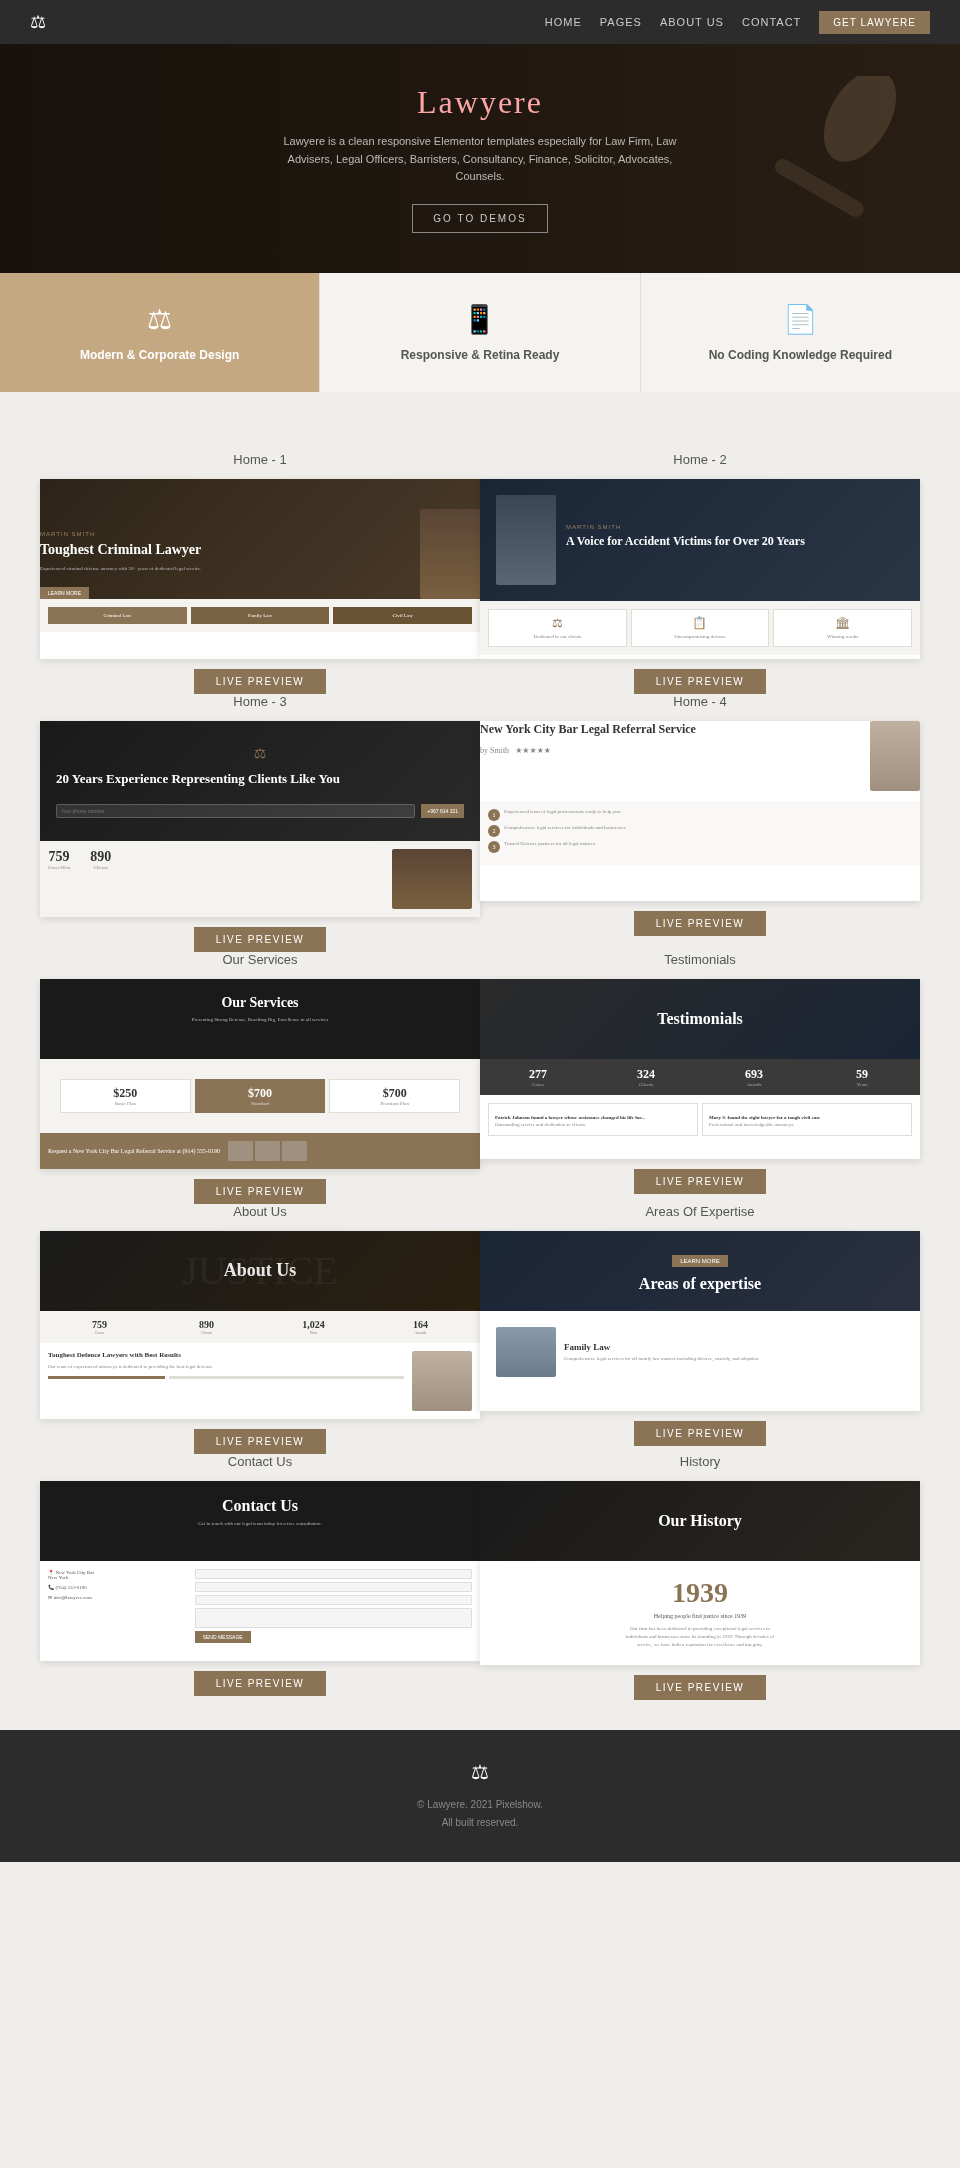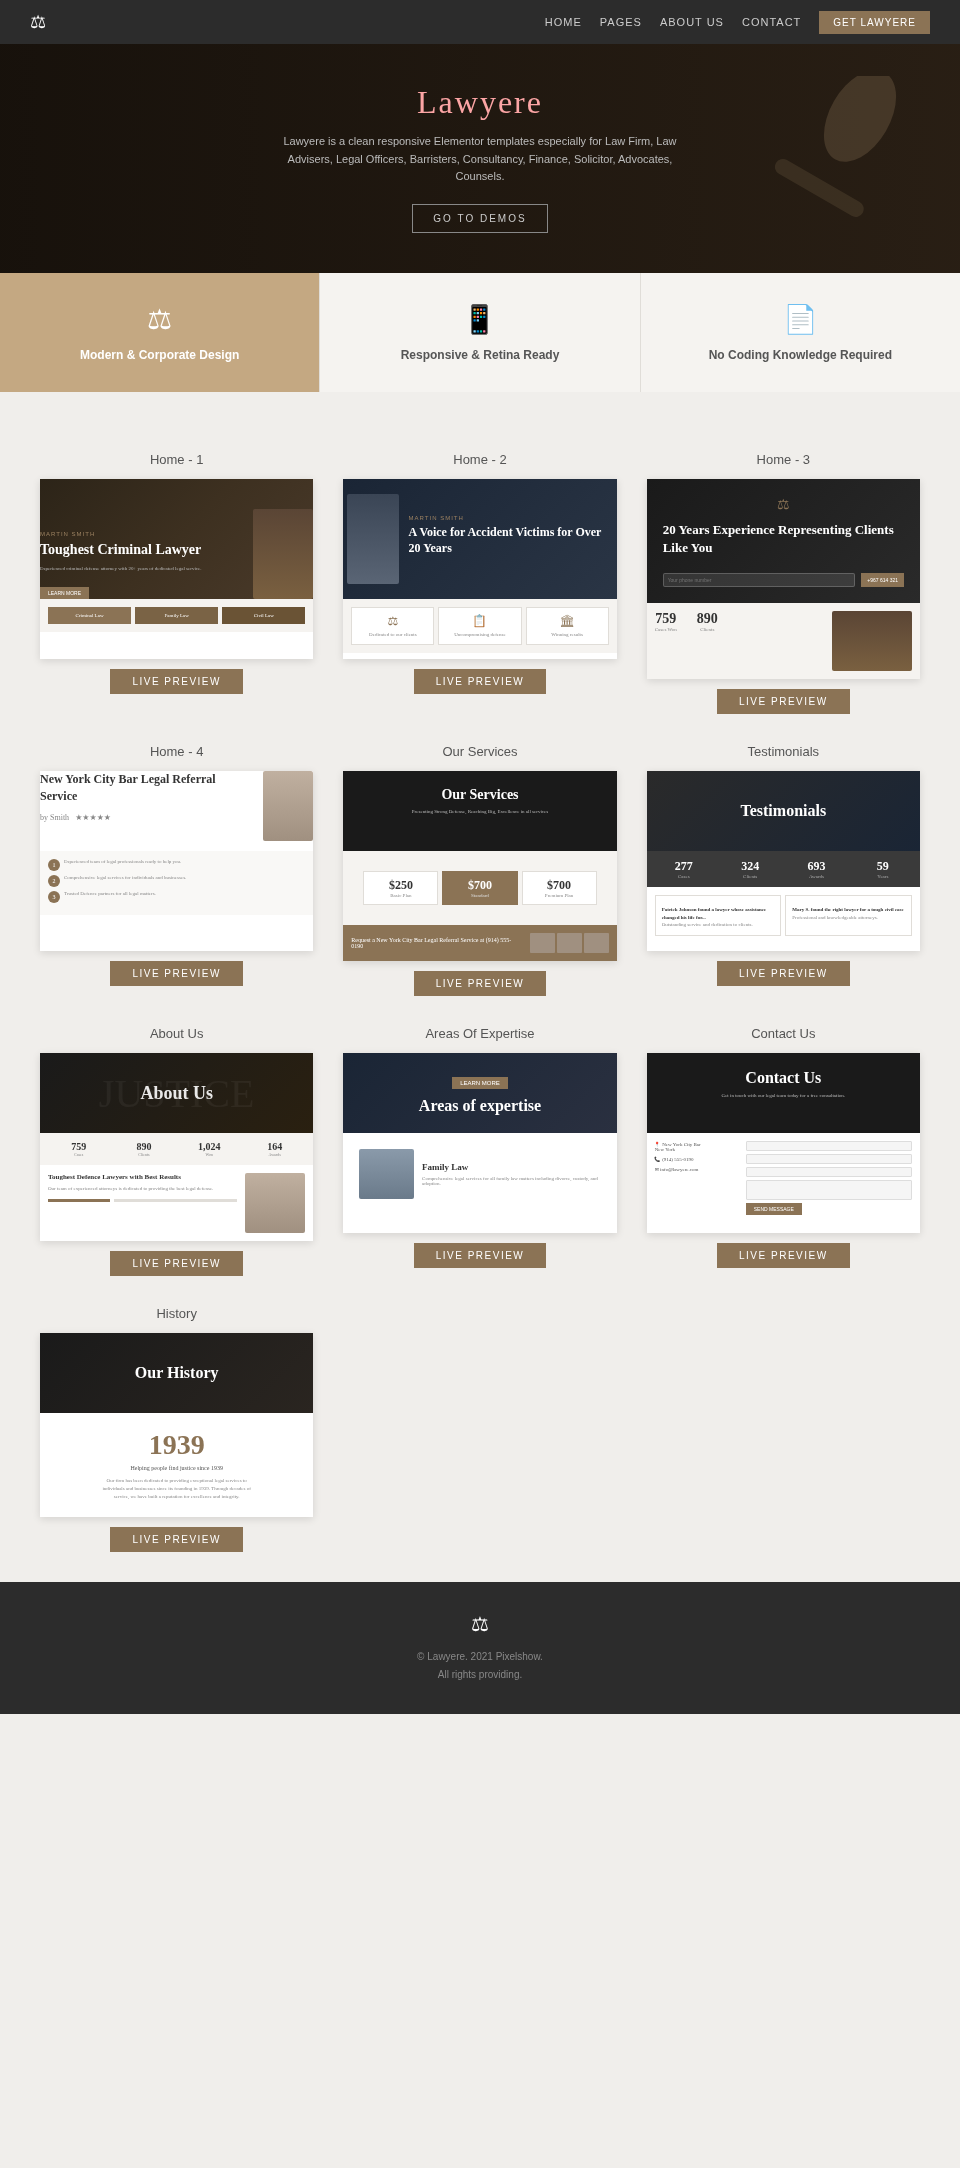--- a/index.html
+++ b/index.html
@@ -57,21 +57,21 @@
     .feature-card .icon { font-size: 28px; margin-bottom: 12px; color: #888; }
     .feature-card.accent .icon { color: #fff; }
     .feature-card h3 { font-size: 12px; color: #555; font-family: Arial, sans-serif; font-weight: 600; }
     .feature-card.accent h3 { color: #fff; }
 
     
     .section-spacer { height: 40px; background: #f0eeeb; }
 
     
     .demo-section { padding: 20px 40px 30px; background: #f0eeeb; }
-    .demo-grid { display: grid; grid-template-columns: 1fr 1fr 1fr; gap: 30px; }
+    .demo-grid { display: grid; grid-template-columns: 1fr 1fr; }
     .demo-item { display: flex; flex-direction: column; align-items: center; }
     .demo-label { font-size: 13px; color: #555; font-family: Arial, sans-serif; margin-bottom: 12px; text-align: center; }
     .demo-preview {
       width: 100%; background: #fff; overflow: hidden;
       box-shadow: 0 2px 8px rgba(0,0,0,0.12); cursor: pointer;
       min-height: 180px; position: relative;
     }
     .preview-btn {
       background: #8b7355; color: #fff; border: none; padding: 7px 22px;
       font-size: 10px; font-family: Arial, sans-serif; text-transform: uppercase;
@@ -88,21 +88,21 @@
     .mock-hero-content h2 { font-size: 14px; color: #fff; line-height: 1.3; margin-bottom: 6px; font-weight: 700; }
     .mock-hero-content p { font-size: 5px; color: #bbb; line-height: 1.5; margin-bottom: 8px; }
     .mock-btn-small { background: #8b7355; color: #fff; border: none; padding: 3px 8px; font-size: 5px; font-family: Arial; text-transform: uppercase; cursor: pointer; }
     .mock-person { width: 60px; height: 90px; background: linear-gradient(to bottom, #5a4535, #7a6040); border-radius: 2px; }
     .mock-cards-row { display: flex; gap: 4px; padding: 8px; background: #f5f3f0; }
     .mock-card-mini { flex: 1; background: #8b7355; padding: 6px; }
     .mock-card-mini p { font-size: 5px; color: #fff; text-align: center; }
 
     .mock-hero-2 {
       background: linear-gradient(135deg, #1a2535 0%, #2a3545 100%);
-      padding: 4px; min-height: 120px; display: flex; gap: 10px; align-items: center;
+      padding: 16px; min-height: 120px; display: flex; gap: 10px; align-items: center;
     }
     .mock-hero-2-img { width: 60px; height: 90px; background: linear-gradient(to bottom, #3a4555, #5a6575); border-radius: 2px; }
     .mock-hero-2-content .mock-tag { font-size: 6px; color: #9a8060; font-family: Arial; text-transform: uppercase; letter-spacing: 1px; margin-bottom: 4px; }
     .mock-hero-2-content h2 { font-size: 12px; color: #fff; line-height: 1.3; margin-bottom: 6px; }
     .mock-service-cards { display: flex; gap: 4px; padding: 8px; background: #f5f3f0; }
     .mock-service-card { flex: 1; background: #fff; padding: 6px; border: 1px solid #e0ddd8; }
     .mock-service-card p { font-size: 5px; color: #888; text-align: center; line-height: 1.4; }
     .mock-service-card .s-icon { font-size: 12px; text-align: center; color: #8b7355; margin-bottom: 2px; }
 
     .mock-hero-3 {
@@ -545,15 +545,15 @@
       <button class="preview-btn">LIVE PREVIEW</button>
     </div>
 
   </div>
 </div>
 
 <footer class="footer">
   <div class="footer-logo">⚖</div>
   <div class="footer-text">
     <span>© Lawyere. 2021 Pixelshow.</span><br>
-    <span>All rights providing.</span>
+    <span>All built reserved.</span>
   </div>
 </footer>
 
 </body></html>

